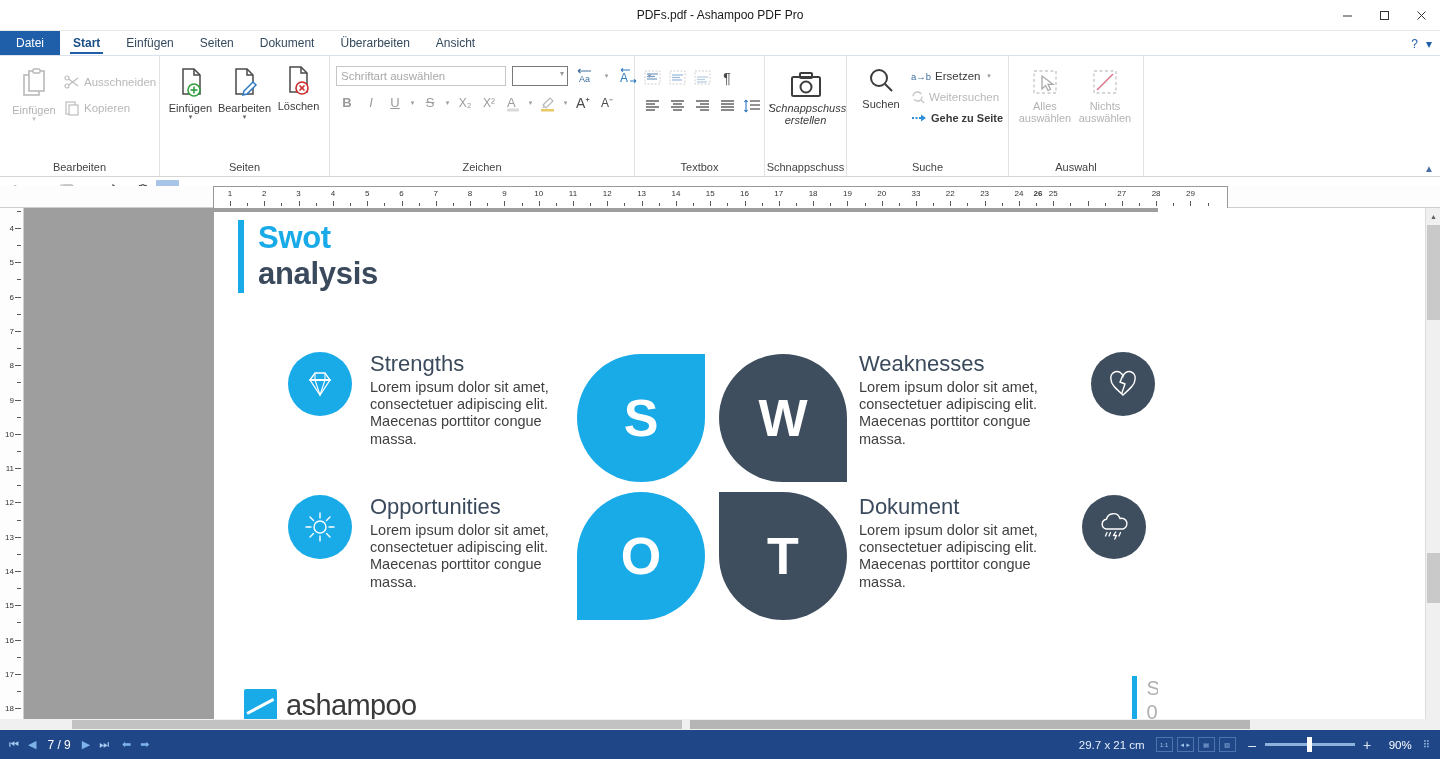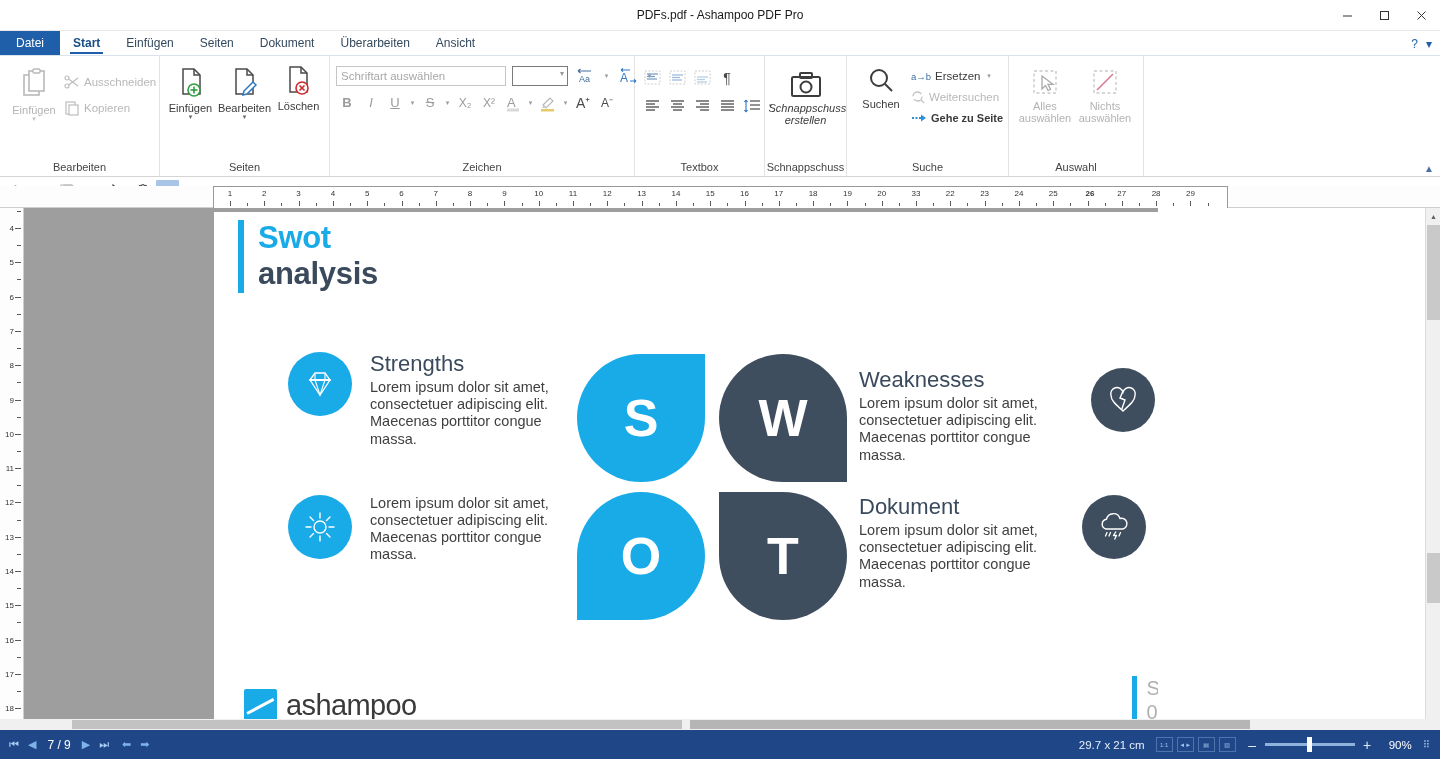--- a/index.html
+++ b/index.html
@@ -259,21 +259,21 @@
     width: 64px; height: 64px; border-radius: 50%;
     flex: 0 0 64px;
     display: flex; align-items: center; justify-content: center;
   }
   .circ.blue { background: #19aae8; }
   .circ.dark { background: #3f4e5e; }
   .item-h { font-size: 22px; color: #3a4a5c; line-height: 1.1; margin-bottom: 3px; }
   .item-p { font-size: 14.5px; color: #3f3f3f; line-height: 1.18; width: 205px; }
 
   .it-strengths     { left: 74px;  top: 140px; }
-  .it-weaknesses    { left: 645px; top: 156px; flex-direction: row-reverse; gap: 27px; }
+  .it-weaknesses    { left: 645px; top: 140px; flex-direction: row-reverse; gap: 27px; }
   .it-opportunities { left: 74px;  top: 283px; }
   .it-threats       { left: 645px; top: 283px; flex-direction: row-reverse; }
   .it-weaknesses .item-p, .it-threats .item-p { width: 205px; }
 
   .logo-wrap {
     position: absolute; left: 30px; bottom: 10px;
     display: flex; align-items: center; gap: 9px;
   }
   .logo-mark {
     width: 33px; height: 33px; background: #19aae8;
@@ -808,21 +808,21 @@
       <div class="tickmark" style="left: 770.6px; height: 5px;"></div>
       <div class="ticklabel" style="left: 770.6px;">23</div>
       <div class="tickmark" style="left: 787.75px; height: 3px;"></div>
       <div class="tickmark" style="left: 804.9px; height: 5px;"></div>
       <div class="ticklabel" style="left: 804.9px;">24</div>
       <div class="tickmark" style="left: 822.05px; height: 3px;"></div>
       <div class="tickmark" style="left: 839.2px; height: 5px;"></div>
       <div class="ticklabel" style="left: 839.2px;">25</div>
       <div class="tickmark" style="left: 856.35px; height: 3px;"></div>
       <div class="tickmark" style="left: 873.5px; height: 5px;"></div>
-      <div class="ticklabel" style="left: 876px; font-weight: bold;">26</div>
+      <div class="ticklabel" style="left: 824px; font-weight: bold;">26</div>
       <div class="tickmark" style="left: 890.65px; height: 3px;"></div>
       <div class="tickmark" style="left: 907.8px; height: 5px;"></div>
       <div class="ticklabel" style="left: 907.8px;">27</div>
       <div class="tickmark" style="left: 924.95px; height: 3px;"></div>
       <div class="tickmark" style="left: 942.1px; height: 5px;"></div>
       <div class="ticklabel" style="left: 942.1px;">28</div>
       <div class="tickmark" style="left: 959.25px; height: 3px;"></div>
       <div class="tickmark" style="left: 976.4px; height: 5px;"></div>
       <div class="ticklabel" style="left: 976.4px;">29</div>
       <div class="tickmark" style="left: 993.55px; height: 3px;"></div>
@@ -934,20 +934,21 @@
               <line x1="3" y1="17" x2="8" y2="17"></line>
               <line x1="26" y1="17" x2="31" y2="17"></line>
               <line x1="7" y1="7" x2="10.5" y2="10.5"></line>
               <line x1="23.5" y1="23.5" x2="27" y2="27"></line>
               <line x1="27" y1="7" x2="23.5" y2="10.5"></line>
               <line x1="10.5" y1="23.5" x2="7" y2="27"></line>
             </g>
           </svg>
         </div>
         <div>
+          <div class="item-h">Opportunities</div>
           <div class="item-p">Lorem ipsum dolor sit amet, consectetuer adipiscing elit. Maecenas porttitor congue massa.</div>
         </div>
       </div>
 
       <div class="item it-threats">
         <div class="circ dark">
           <svg width="34" height="34" viewBox="0 0 34 34">
             <path d="M9 19 A5 5 0 0 1 9.5 9.2 A7 7 0 0 1 23 8.5 A4.8 4.8 0 0 1 26 19 Z" fill="none" stroke="#fff" stroke-width="1.4"></path>
             <path d="M10 22.5 l-1.5 3.5 M13.5 22.5 l-1.5 3.5" fill="none" stroke="#fff" stroke-width="1.3" stroke-linecap="round"></path>
             <path d="M19 21.5 l-2.5 4 3 0 -2 4" fill="none" stroke="#fff" stroke-width="1.3" stroke-linejoin="round"></path>

